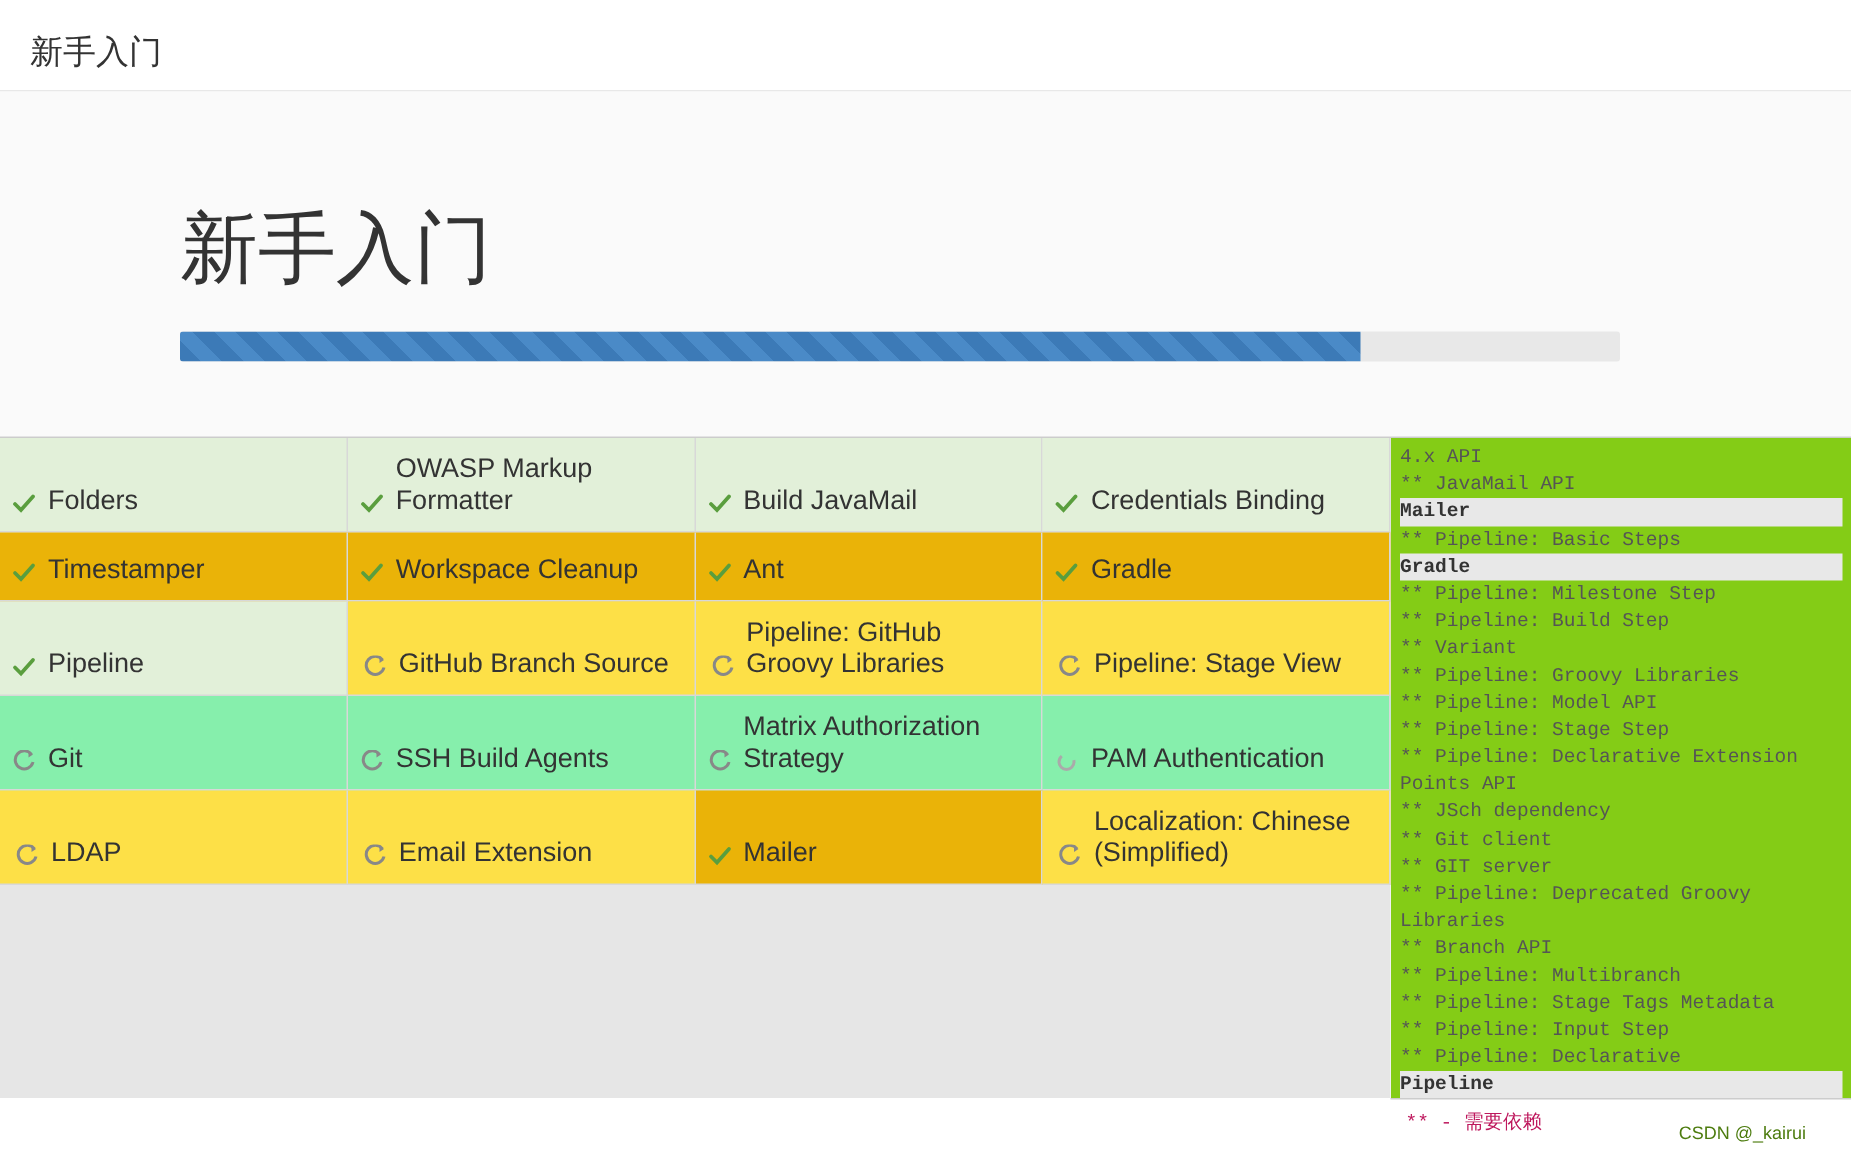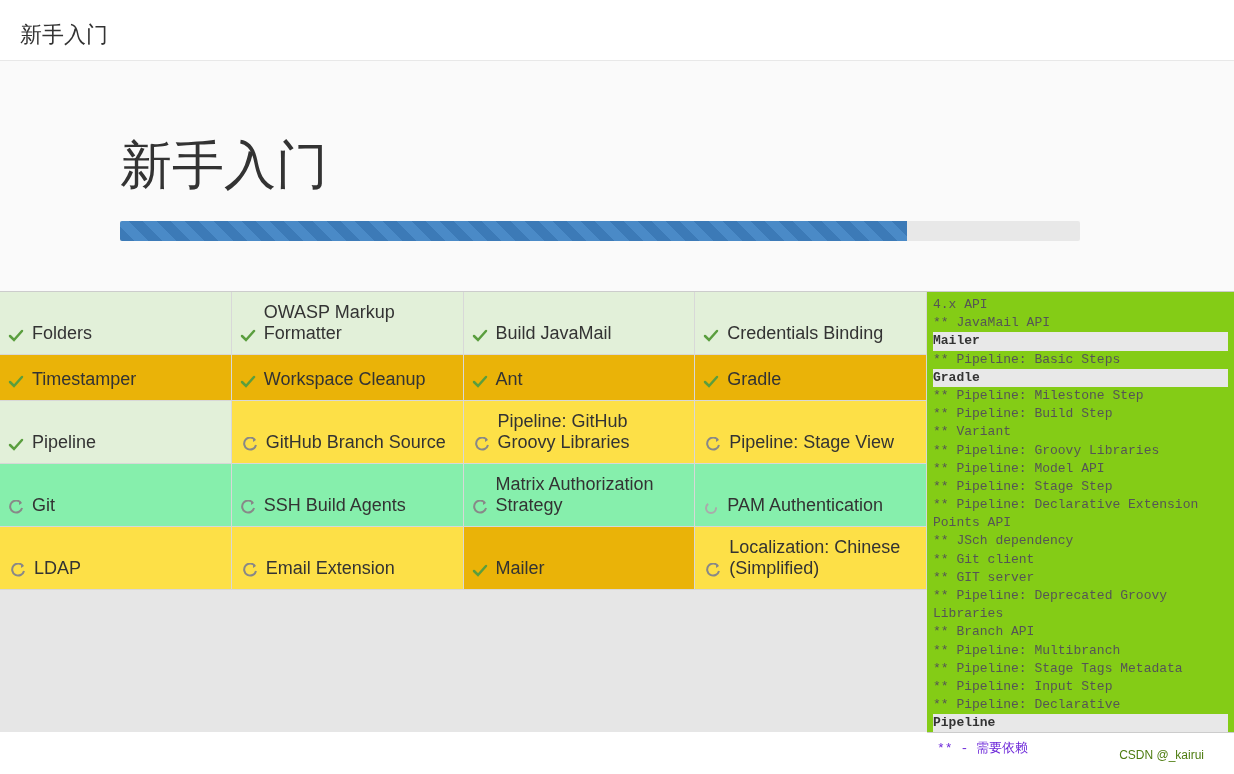--- a/index.html
+++ b/index.html
@@ -17,21 +17,21 @@
 .cell.success { background: #e2f0d9; }
 .cell.light-success { background: #eab308; }
 .cell.pending { background: #fde047; padding-left: 10px; }
 .cell.odd-pending { background: #86efac; }
 .icon { width: 16px; height: 16px; flex-shrink: 0; margin-top: 2px; }
 .icon svg { width: 100%; height: 100%; }
 .log { width: 307px; background: #84cc16; font-family: Liberation Mono, monospace; font-size: 13px; color: #555; line-height: 1.4; padding: 4px 6px; height: 440px; overflow-y: scroll; position: relative; }
 .log-line { white-space: pre-wrap; }
 .log-line.bold { font-weight: bold; color: #333; background: #e8e8e8; }
 .grid-container { background: #e6e6e6; height: 440px; }
-.footer-note { padding: 6px 10px; font-size: 13px; color: #6d28d9; font-family: "Courier New", monospace; border-top: 1px solid #ccc; }
+.footer-note { padding: 6px 10px; font-size: 13px; color: #be185d; font-family: "Courier New", monospace; border-top: 1px solid #ccc; }
 .watermark { position: absolute; right: 30px; bottom: 12px; font-size: 12px; color: #4d7c0f; }
 ::-webkit-scrollbar { width: 14px; }
 ::-webkit-scrollbar-track { background: #f0f0f0; }
 ::-webkit-scrollbar-thumb { background: #c0c0c0; }
 </style>
 </head>
 <body>
 
 <div class="header">
   <div class="header-title">新手入门</div>

